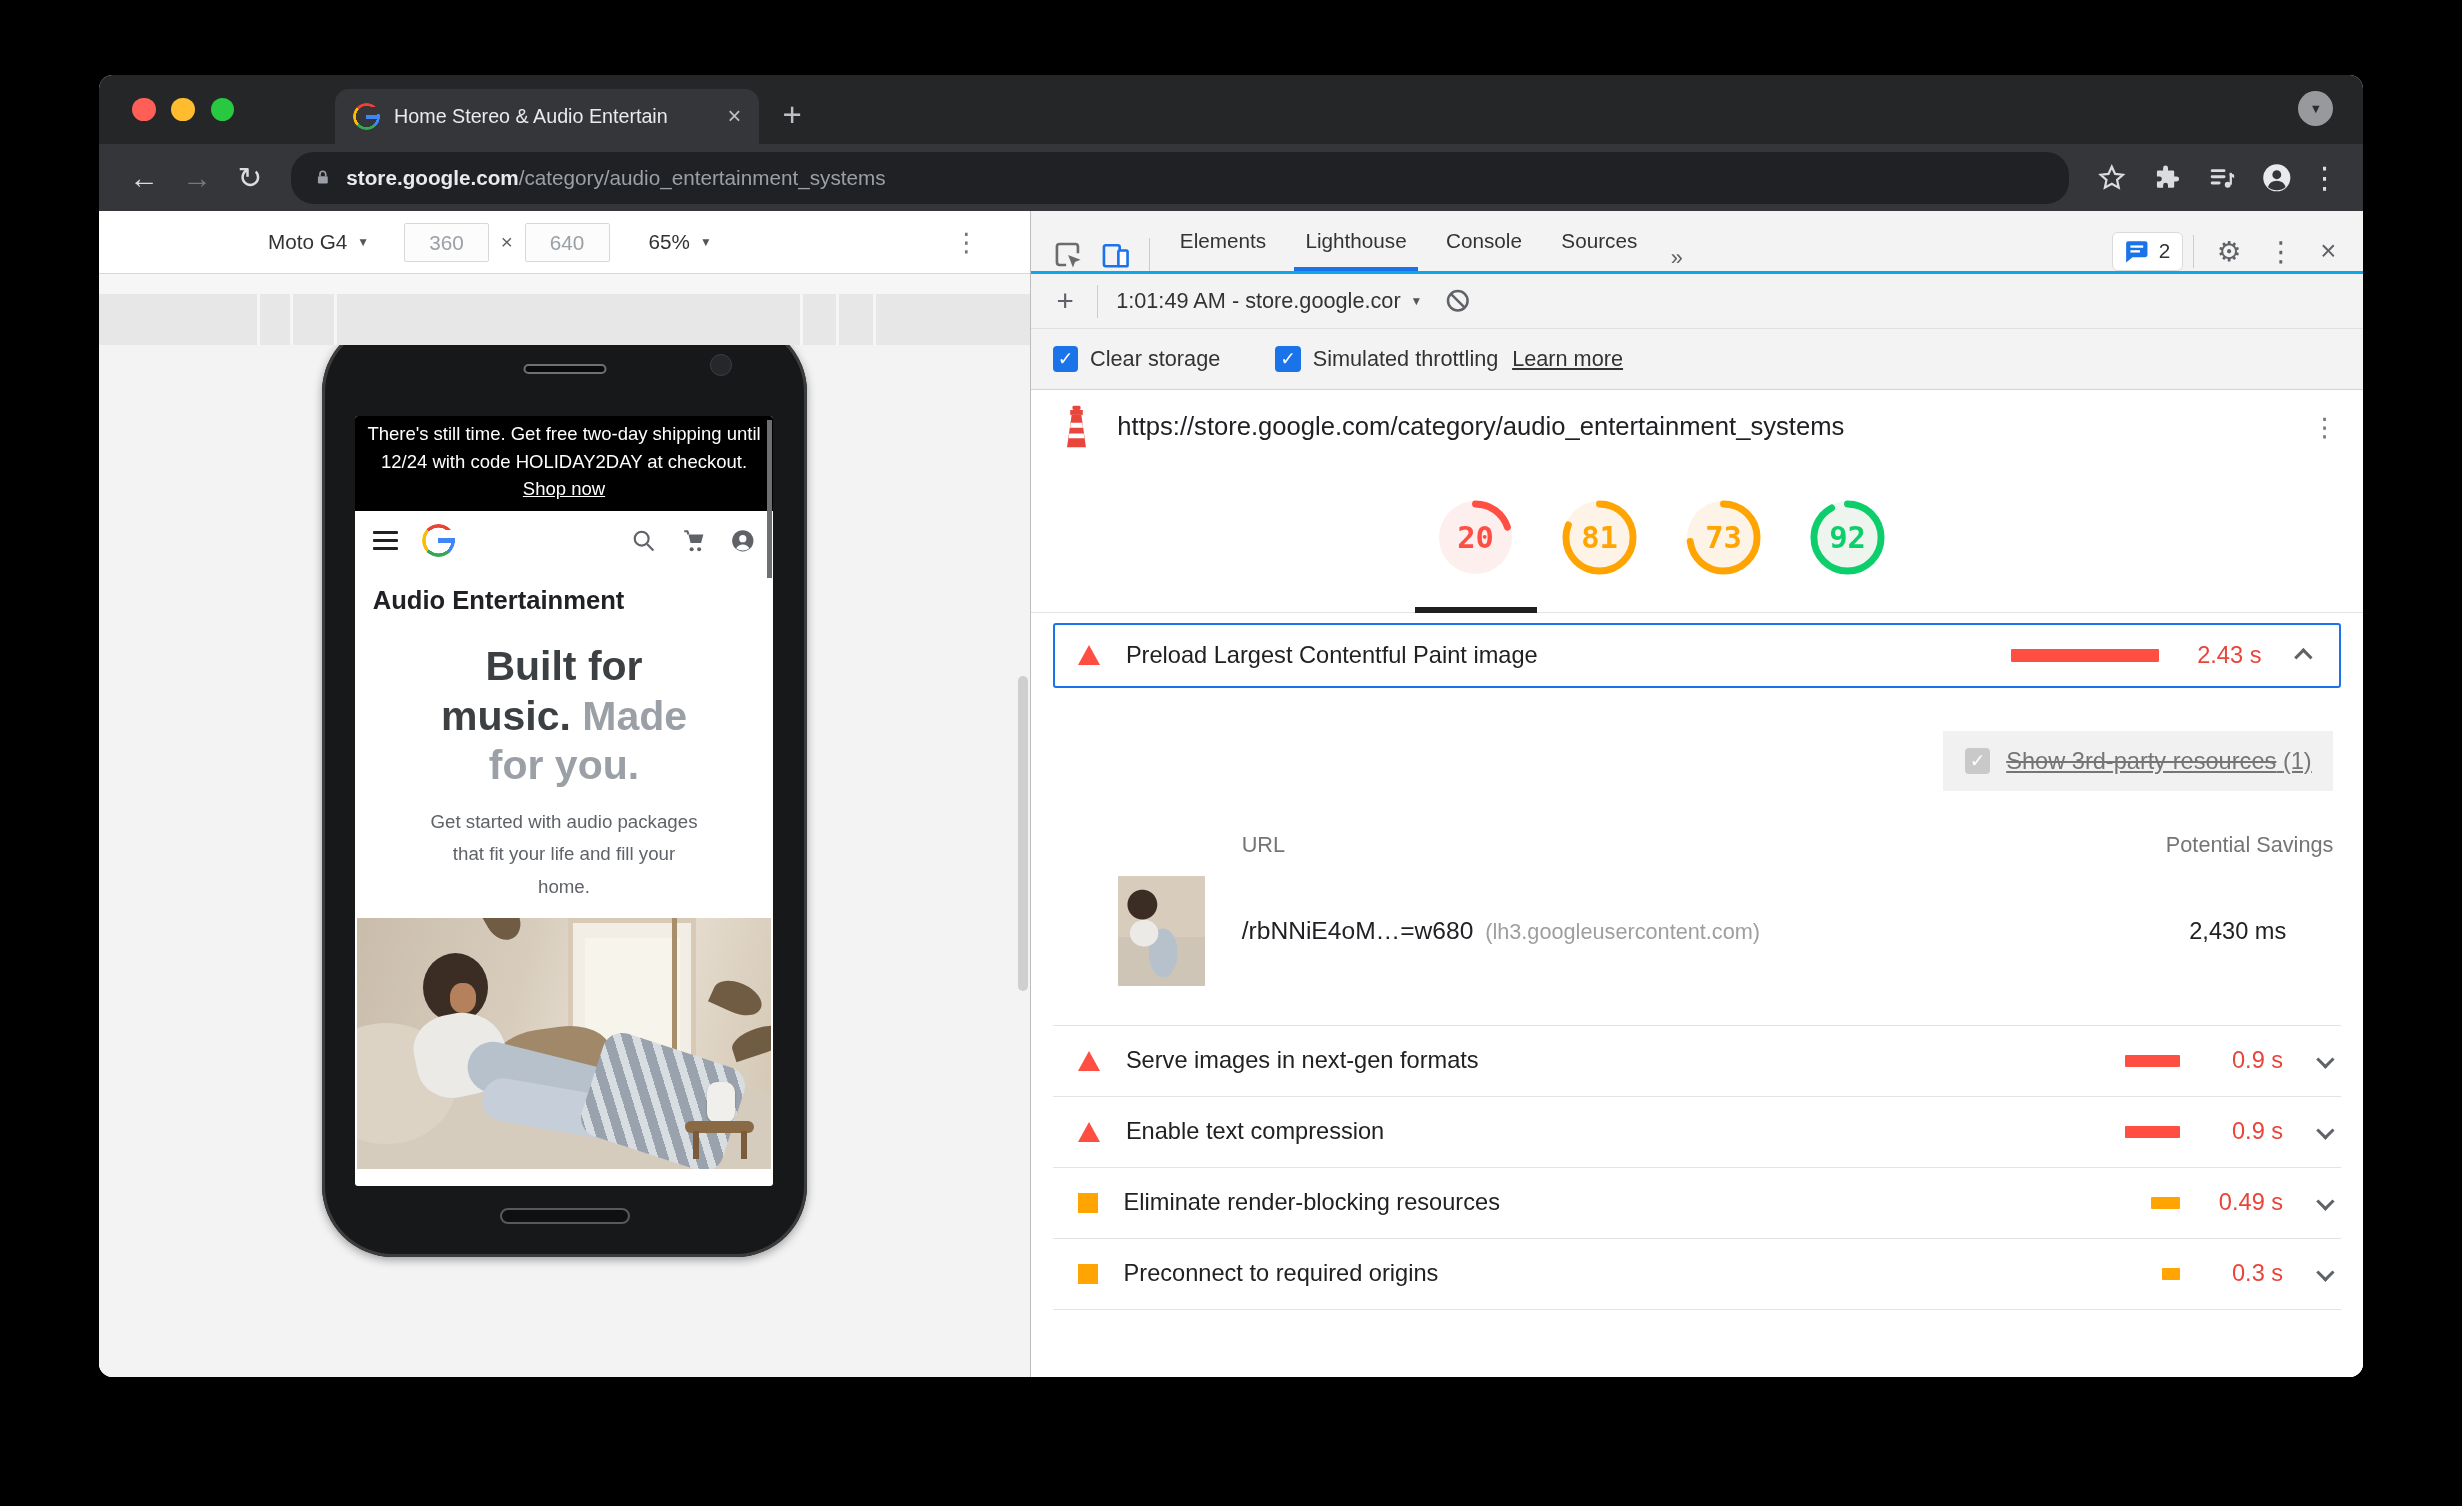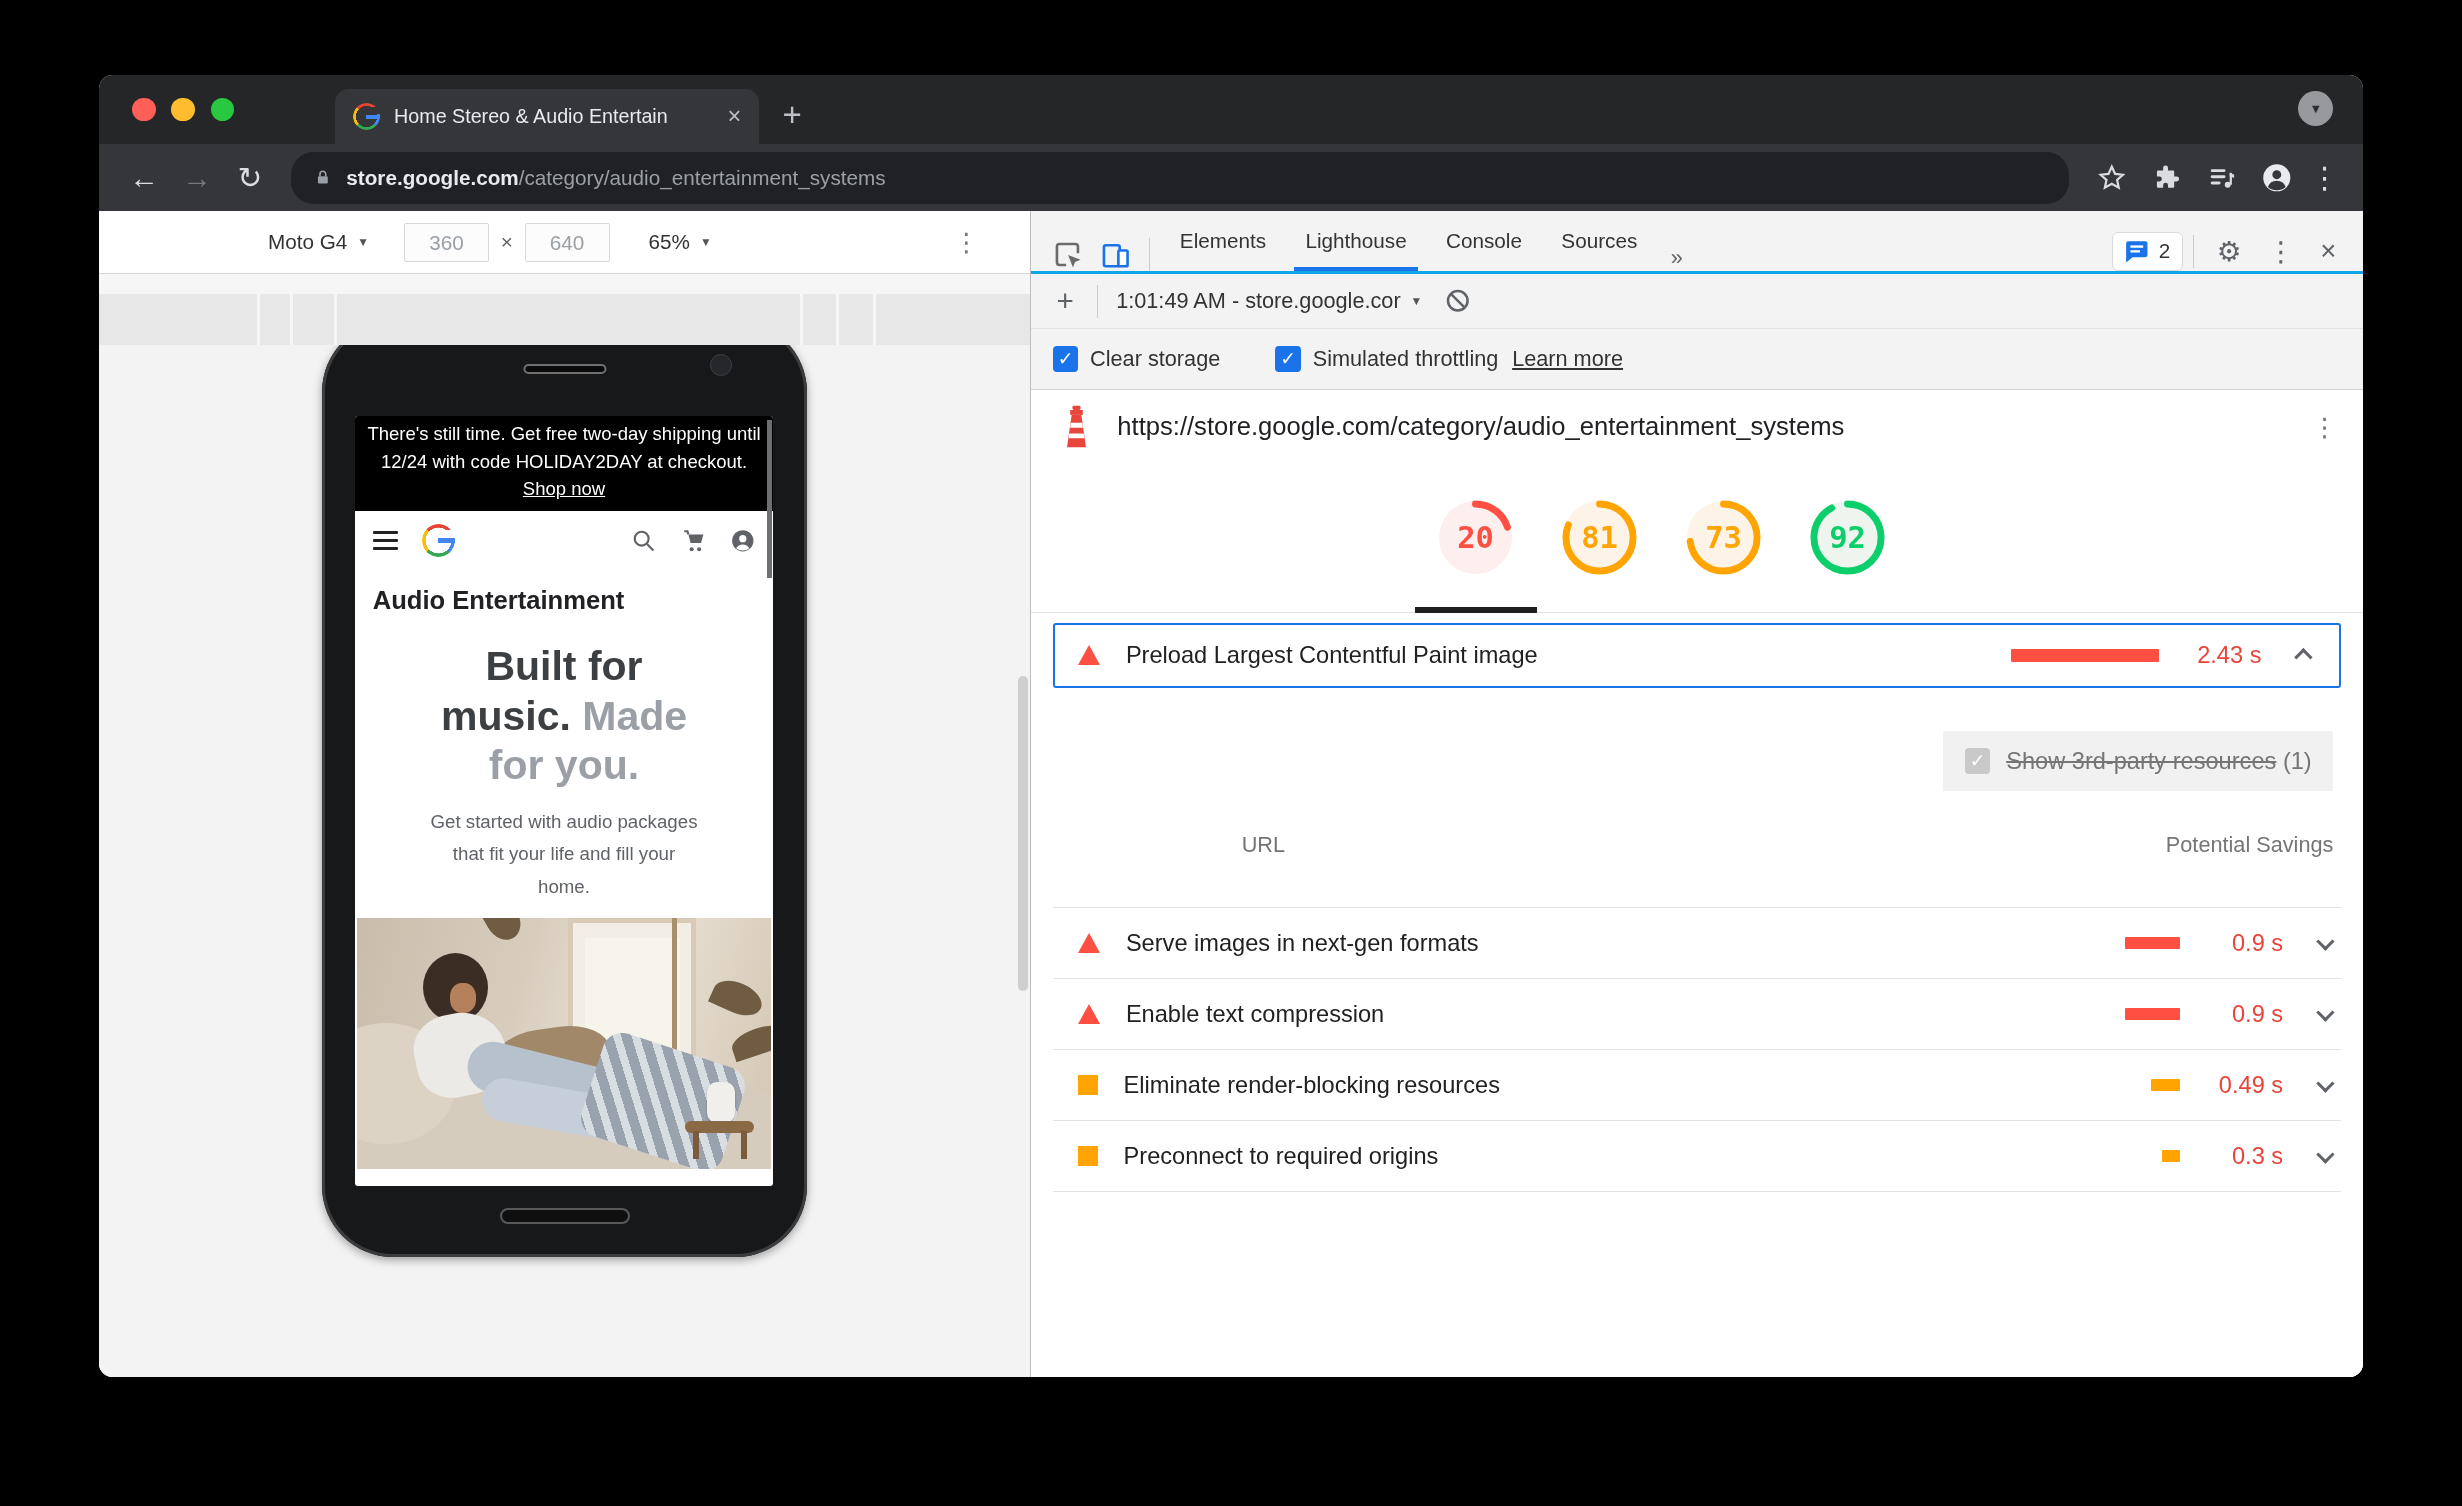--- a/index.html
+++ b/index.html
@@ -157,21 +157,21 @@
     transform:rotate(45deg); margin:0 9.9px 3.9px 15.8px; flex:none; }
   .chev.up { transform:rotate(-135deg); margin-top:7.9px; }
   .sev-triangle { width:0; height:0; border-left:11.8px solid transparent; border-right:11.8px solid transparent;
     border-bottom:20.7px solid #ff4e42; flex:none; }
   .sev-square { width:19.7px; height:19.7px; background:#ffa400; flex:none; }
 
   .audit-desc { margin:31.5px 39px 0 63px; font-size:23.6px; color:#212121; line-height:1.5; }
   .desc-link { color:#1558d6; text-decoration:underline; }
   .third-party-row { display:flex; justify-content:flex-end; margin-top:43px; padding-right:7.9px; }
   .third-party-box { background:#f1f1f1; padding:16.7px 21.7px; display:flex; align-items:center; gap:15.8px; }
-  .tp-label { font-size:23.6px; color:#757575; }
+  .tp-label { font-size:23.6px; color:#757575;text-decoration:underline; }
   .tp-strike { text-decoration:line-through; }
 
   .res-head { display:flex; align-items:baseline; margin-top:41px; padding:0 7.9px 15.8px 189px;
     font-size:21.7px; color:#757575; }
   .res-head-right { margin-left:auto; }
   .res-row { display:flex; align-items:center; padding:2px 55px 5.9px 65px; gap:37px; }
   .thumb { width:87px; height:110px; flex:none; border-radius:1px;
     background:
       radial-gradient(circle at 28% 26%, #3b2d23 0 14%, transparent 15%),
       radial-gradient(ellipse at 30% 52%, #eceae6 0 16%, transparent 17%),
@@ -467,20 +467,25 @@
               <span class="checkbox disabled">✓</span>
               <span class="tp-label"><span class="tp-strike">Show 3rd-party resources</span>
               <span>(1)</span></span>
             </div>
           </div>
 
           <div class="res-head">
             <span>URL</span>
             <span class="res-head-right">Potential Savings</span>
           </div>
+          <div class="res-row">
+            <span class="thumb"></span>
+            <span><span class="res-urltext">/rbNNiE4oM…=w680</span><span class="res-host">(lh3.googleusercontent.com)</span></span>
+            <span class="res-save">2,430 ms</span>
+          </div>
 
           <div class="audit-list">
             <div class="audit-row">
               <span class="sev sev-triangle"></span>
               <span class="audit-title">Serve images in next-gen formats</span>
               <span class="savings-wrap">
                 <span class="sv-bar" style="width: 55px; background: rgb(255, 78, 66);"></span>
                 <span class="sv-text">0.9 s</span>
                 <span class="chev"></span>
               </span>

